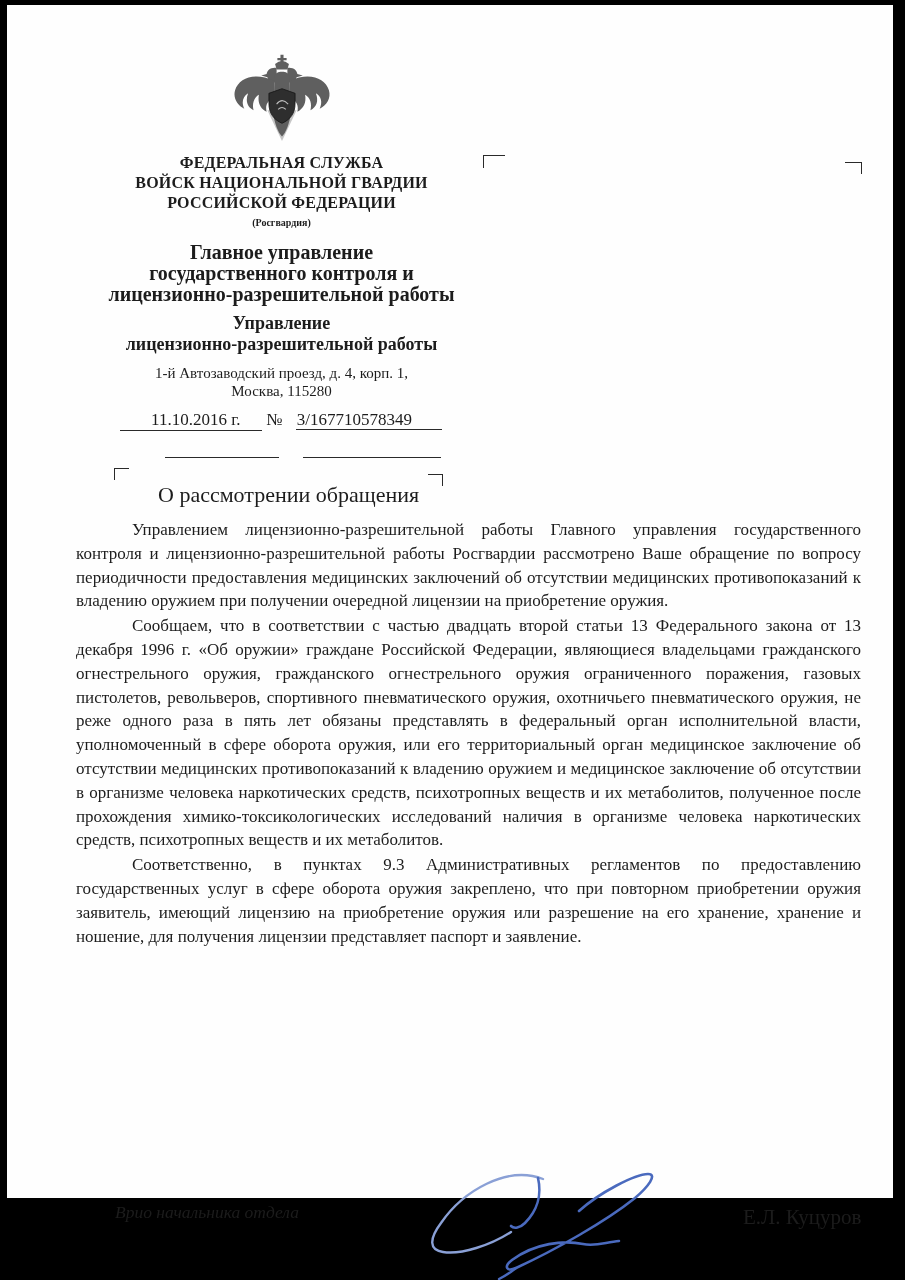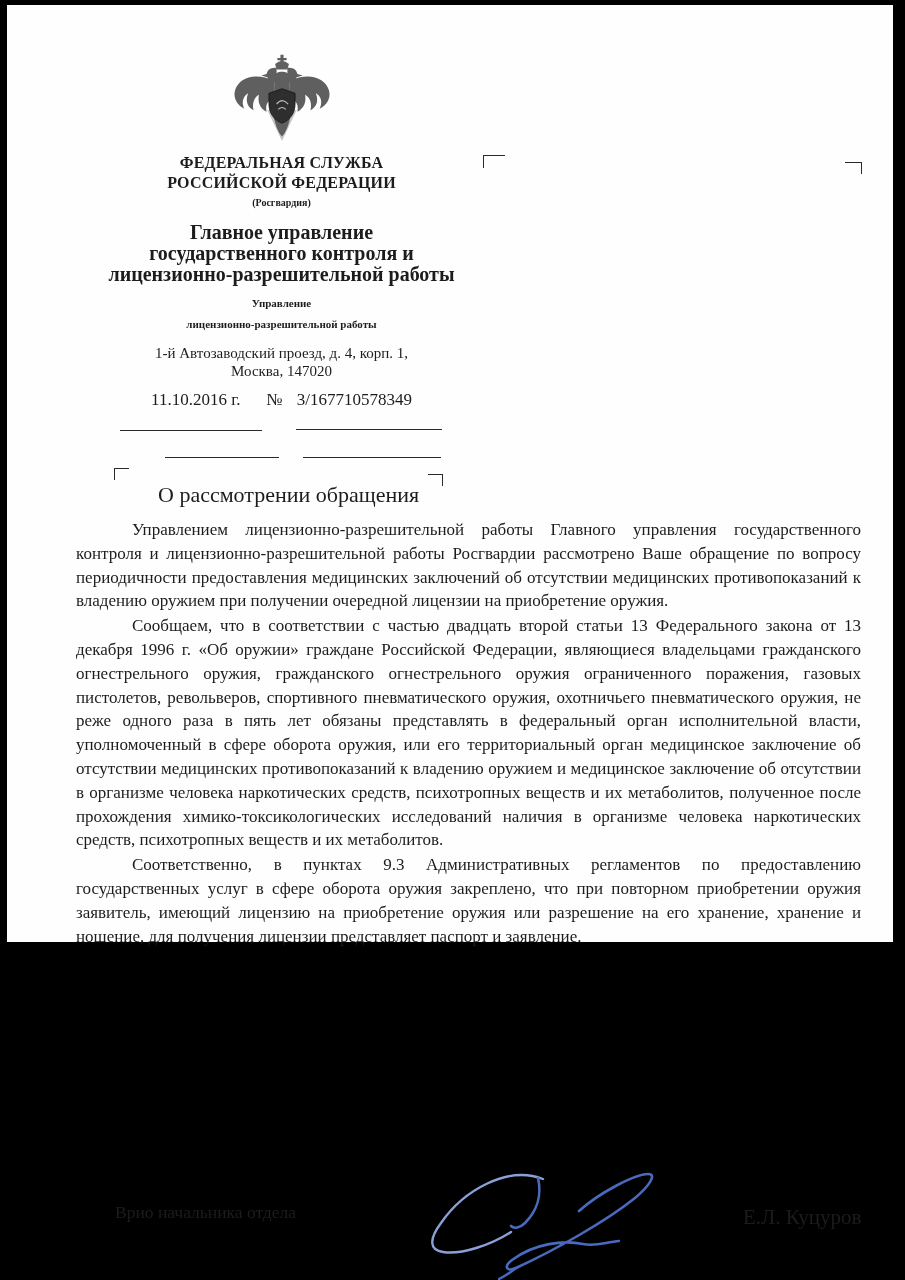--- a/index.html
+++ b/index.html
@@ -6,34 +6,34 @@
   .frame{
     position:relative;
     width:905px;height:1280px;
     background:#000;
     margin:0 auto;
     font-family:"Liberation Serif","DejaVu Serif",serif;
     overflow:hidden;
   }
   .paper{
     position:absolute;left:7px;top:5px;
-    width:886px;height:937px;
+    width:886px;height:1193px;
     background:#fefefe;
     color:#1c1c1c;
   }
   
   .letterhead{
     position:absolute;left:82px;top:48px;width:385px;
     text-align:center;
   }
   .emblem{display:block;margin:0 auto;width:100px;height:96px;}
   .org-name{margin-top:4px;font-weight:bold;font-size:16px;line-height:20px;letter-spacing:.2px;}
   .org-short{font-weight:bold;font-size:10px;line-height:20px;}
   .dept-main{margin-top:9px;font-weight:bold;font-size:20px;line-height:21px;}
-  .dept-sub{margin-top:8px;font-weight:bold;font-size:11px;line-height:21px;}
+  .dept-sub{margin-top:8px;font-weight:bold;font-size:18px;line-height:21px;}
   .address{margin-top:9px;font-size:15px;line-height:18px;}
   .ref-row{margin-top:10px;font-size:17px;white-space:nowrap;text-align:center;}
   .ref-row .no-sign{margin:0 14px 0 26px;}
   
   .u-line{position:absolute;height:0;border-top:1.6px solid #2a2a2a;}
   .u1{left:113px;top:425px;width:142px;}
   .u2{left:289px;top:424px;width:146px;}
   .u3{left:158px;top:452px;width:114px;}
   .u4{left:296px;top:452px;width:138px;}
   
@@ -46,21 +46,21 @@
   .cm-subj-r{left:421px;top:469px;width:14px;height:11px;}
   
   .subject{position:absolute;left:151px;top:477px;font-size:22px;}
   .body-text{
     position:absolute;left:68px;top:512px;width:787px;
     font-size:17px;line-height:23.8px;
     text-align:justify;
   }
   .body-text p{margin:1px;text-indent:56px;}
   
-  .sig-title{position:absolute;left:108px;top:1197px;font-size:17.5px;}
+  .sig-title{position:absolute;left:108px;top:1197px;font-size:17.5px;font-style:italic;}
   .sig-name{position:absolute;left:736px;top:1200px;font-size:21px;}
   .sig-ink{position:absolute;left:388px;top:1140px;width:285px;height:135px;}
 </style>
 </head>
 <body>
 
 <div class="frame">
   <div class="paper">
 
     <div class="letterhead">
@@ -85,38 +85,39 @@
           <path d="M53 72 C55 90 60 101 65 106 C70 101 75 90 77 72 Z"></path>
           <path d="M46 72 L65 112 L84 72 Z" opacity="0.35"></path>
         </g>
 
         <path d="M65 44 l17 6 v13 c0 13 -6 21 -17 26 c-11 -5 -17 -13 -17 -26 v-13 z" fill="#2e2e2e" stroke="#121212" stroke-width="1"></path>
         <path d="M58 64 q7 -9 15 0 M60 71 q5 -5 10 0" fill="none" stroke="#bdbdbd" stroke-width="1.4"></path>
       </svg>
 
       <div class="org-name">
         <div>ФЕДЕРАЛЬНАЯ СЛУЖБА</div>
+        <div>ВОЙСК НАЦИОНАЛЬНОЙ ГВАРДИИ</div>
         <div>РОССИЙСКОЙ ФЕДЕРАЦИИ</div>
       </div>
       <div class="org-short">(Росгвардия)</div>
 
       <div class="dept-main">
         <div>Главное управление</div>
         <div>государственного контроля и</div>
         <div>лицензионно-разрешительной работы</div>
       </div>
 
       <div class="dept-sub">
         <div>Управление</div>
         <div>лицензионно-разрешительной работы</div>
       </div>
 
       <div class="address">
         <div>1-й Автозаводский проезд, д. 4, корп. 1,</div>
-        <div>Москва, 147020</div>
+        <div>Москва, 115280</div>
       </div>
 
       <div class="ref-row">
         <span>11.10.2016 г.</span><span class="no-sign">№</span><span>3/167710578349</span>
       </div>
     </div>
 
     <div class="u-line u1"></div>
     <div class="u-line u2"></div>
     <div class="u-line u3"></div>

